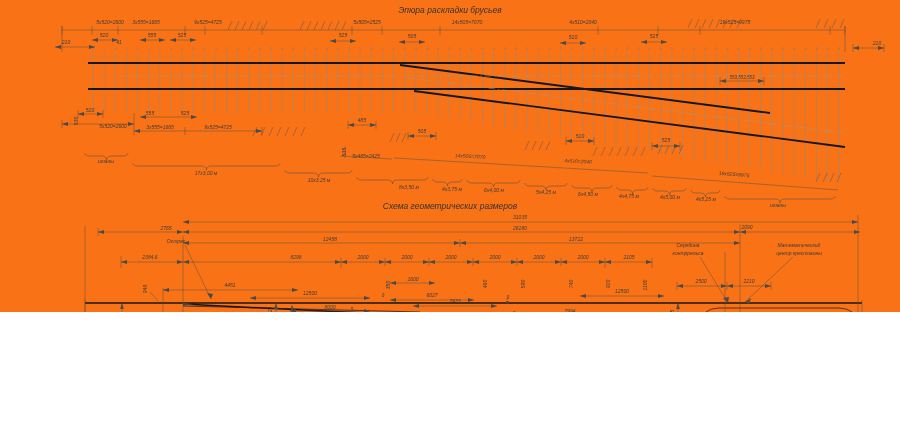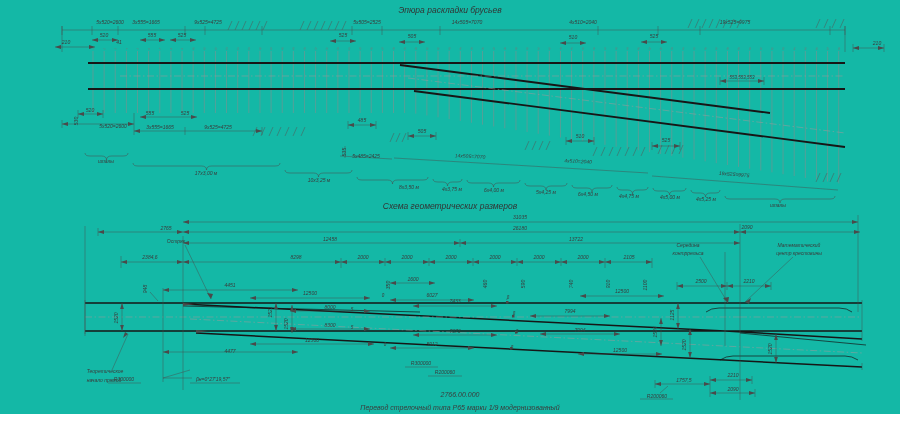--- a/index.html
+++ b/index.html
@@ -1,16 +1,16 @@
 <!DOCTYPE html>
 <html><head>
 <meta charset="utf-8">
 <style>
   html,body{margin:0;padding:0;background:#fff;}
-  .sheet{position:relative;width:900px;height:414px;background:#14b8a6;overflow:hidden;}
+  .sheet{position:relative;width:900px;height:312px;background:#f97316;overflow:hidden;}
   svg{position:absolute;left:0;top:0;}
   text{font-family:"Liberation Sans",sans-serif;font-style:italic;fill:#3b3b3b;text-anchor:middle;}
   .title{font-size:8.5px;fill:#333;}
   .foot1{font-size:7px;}
   .foot2{font-size:7px;}
   .dl{stroke:#4a4a4a;stroke-width:.45;}
   .thin{stroke:#4a4a4a;stroke-width:.45;fill:none;}
   .rail{stroke:#161616;fill:none;}
   .dash{stroke:#9a9a9a;stroke-width:.55;fill:none;stroke-dasharray:7 2.5 1.5 2.5;}
   #sleepers line{stroke:#8c8c8c;stroke-width:.55;}

